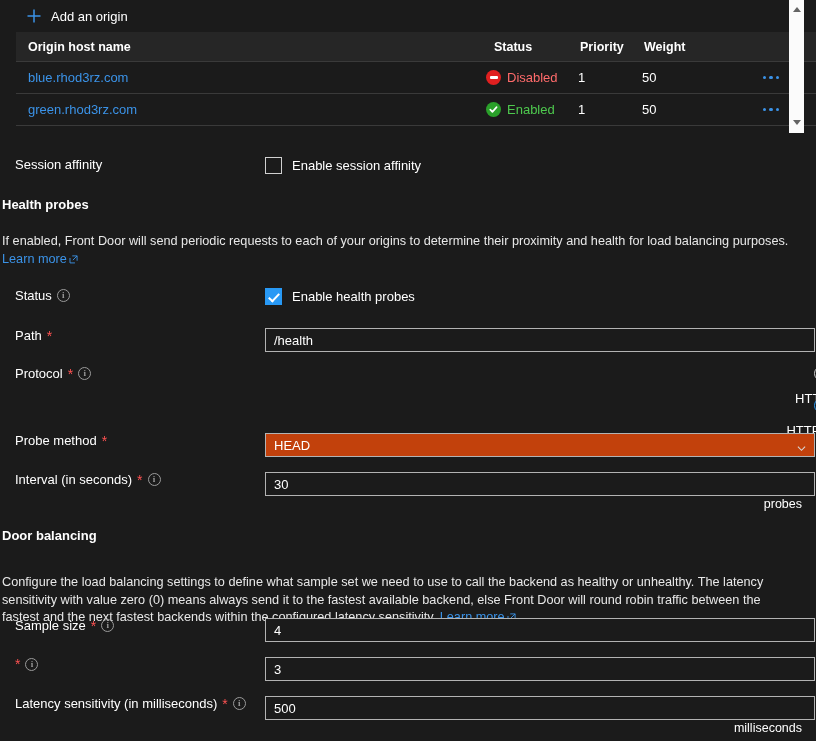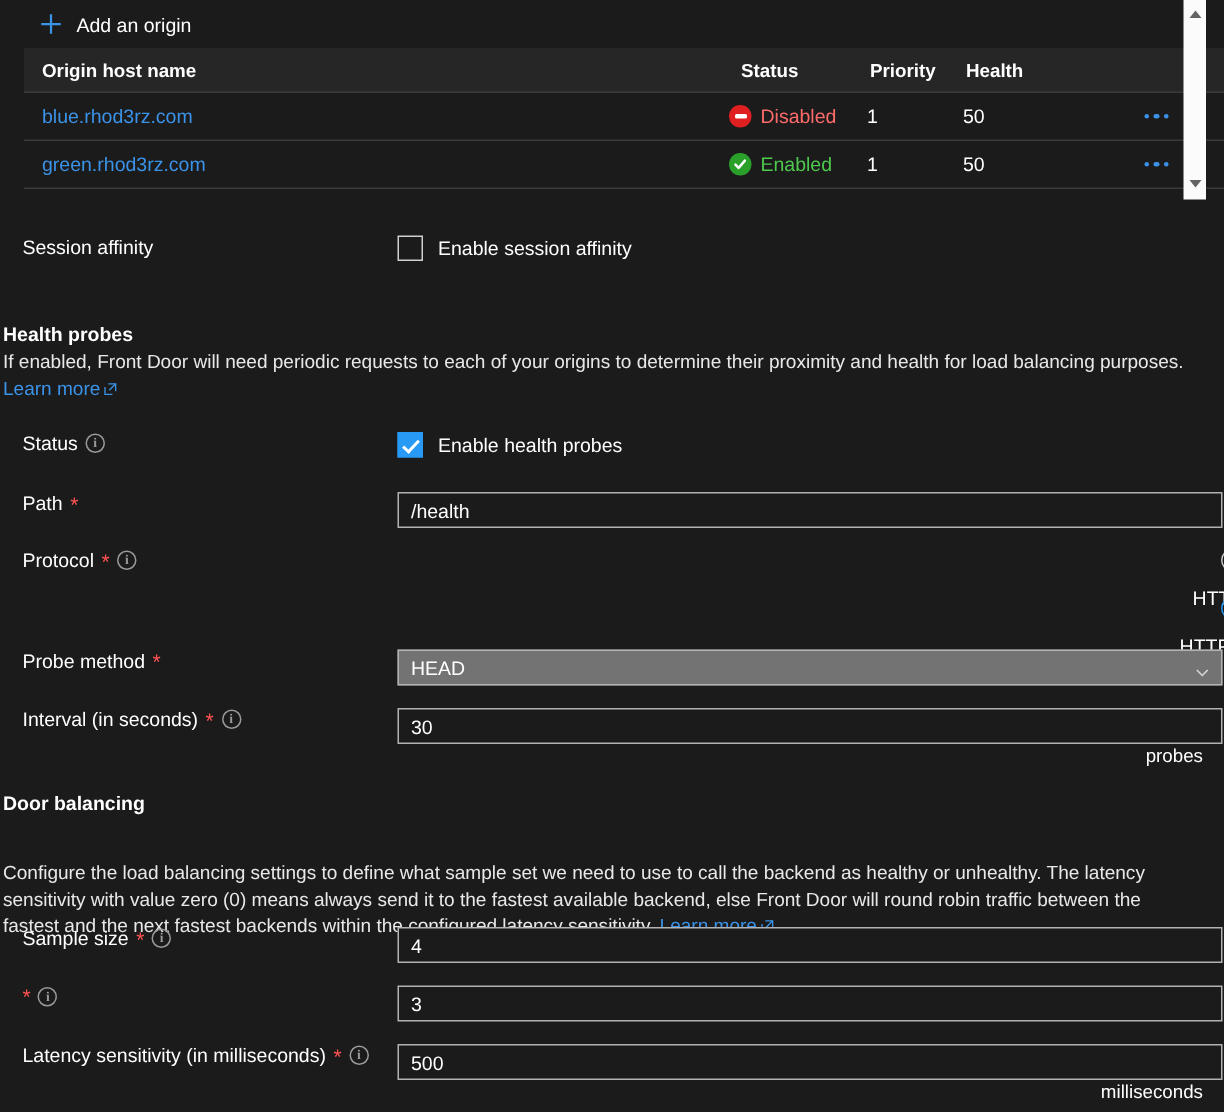--- a/index.html
+++ b/index.html
@@ -237,21 +237,21 @@
     padding: 0 8px;
     outline: none;
   }
   .select-wrap {
     position: relative;
     width: 550px;
     height: 24px;
   }
   .select-box {
     width: 550px; height: 24px;
-    background: #737373;
+    background: #c2410c;
     border: 1px solid #b3b3b3;
     color: #ffffff;
     font-size: 13px;
     display: flex;
     align-items: center;
     padding: 0 8px;
     cursor: pointer;
   }
   .chev {
     position: absolute;
@@ -308,21 +308,21 @@
           <path d="M8 1.5 L8 14.5 M1.5 8 L14.5 8" stroke="#3b93e8" stroke-width="1.5"></path>
         </svg>
       </span>
       <span class="add-origin-label">Add an origin</span>
     </div>
 
     <div class="grid-header">
       <div class="c-host">Origin host name</div>
       <div class="c-status">Status</div>
       <div class="c-prio">Priority</div>
-      <div class="c-weight">Health</div>
+      <div class="c-weight">Weight</div>
       <div class="c-menu"></div>
     </div>
 
     <div class="grid-row">
       <div class="c-host"><span class="host-link">blue.rhod3rz.com</span></div>
       <div class="c-status">
         <div class="status-cell">
           <span class="status-dot dot-disabled">
             <span class="bar"></span>
           </span>
@@ -376,24 +376,24 @@
   <div class="row" style="top:157px;">
     <div class="lbl">Session affinity</div>
     <div class="ctrl">
       <div class="checkbox-row">
         <span class="cbox"></span>
         <span>Enable session affinity</span>
       </div>
     </div>
   </div>
 
-  <div class="sec-title" style="top:215px;">Health probes</div>
+  <div class="sec-title" style="top:197px;">Health probes</div>
 
   <div class="sec-desc" style="top:233px;">
-    <span>If enabled, Front Door will need periodic requests to each of your origins to determine their proximity and health for load balancing purposes.</span>
+    <span>If enabled, Front Door will send periodic requests to each of your origins to determine their proximity and health for load balancing purposes.</span>
     <span class="learn"><span>Learn more</span><span class="ext-icon"><svg width="9" height="9" viewBox="0 0 10 10">
             <path d="M3.6 1 H9 V6.4" stroke="#3b93e8" stroke-width="1" fill="none"></path>
             <path d="M9 1 L4.3 5.7" stroke="#3b93e8" stroke-width="1"></path>
             <path d="M6.6 8.8 H1.1 V3.3" stroke="#3b93e8" stroke-width="1" fill="none"></path>
           </svg></span></span>
   </div>
 
   <div class="row" style="top:288px;">
     <div class="lbl">
       <span>Status</span>

